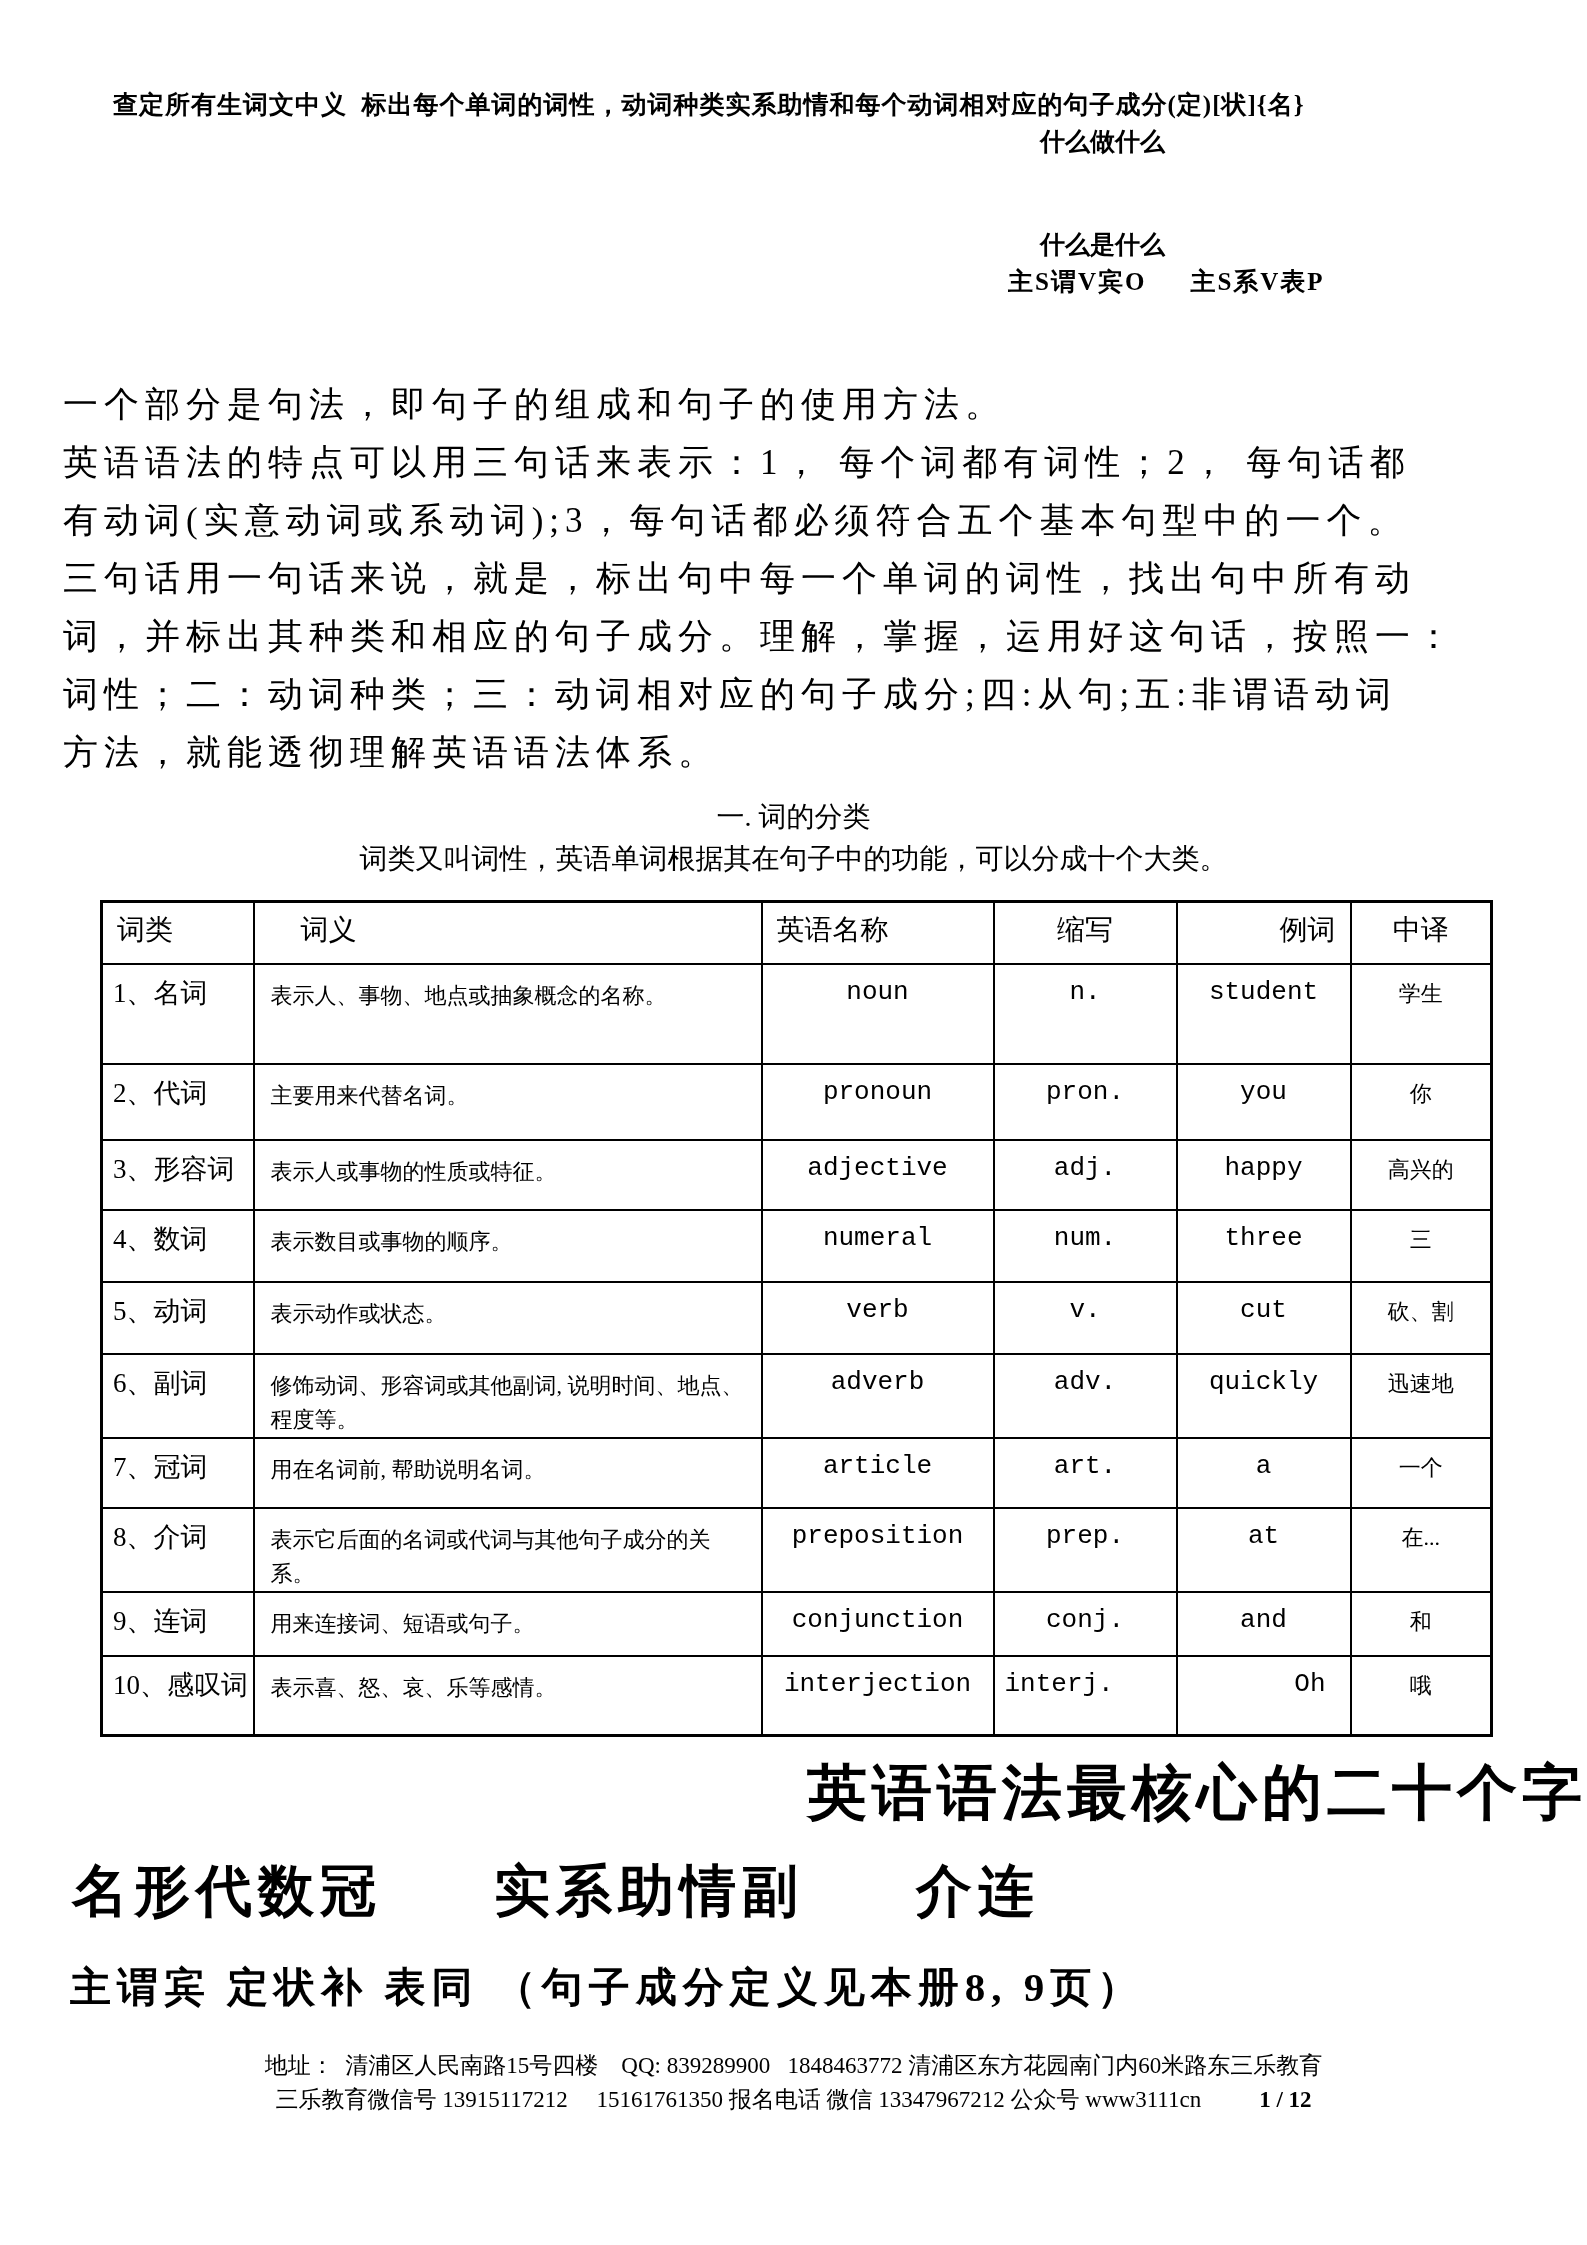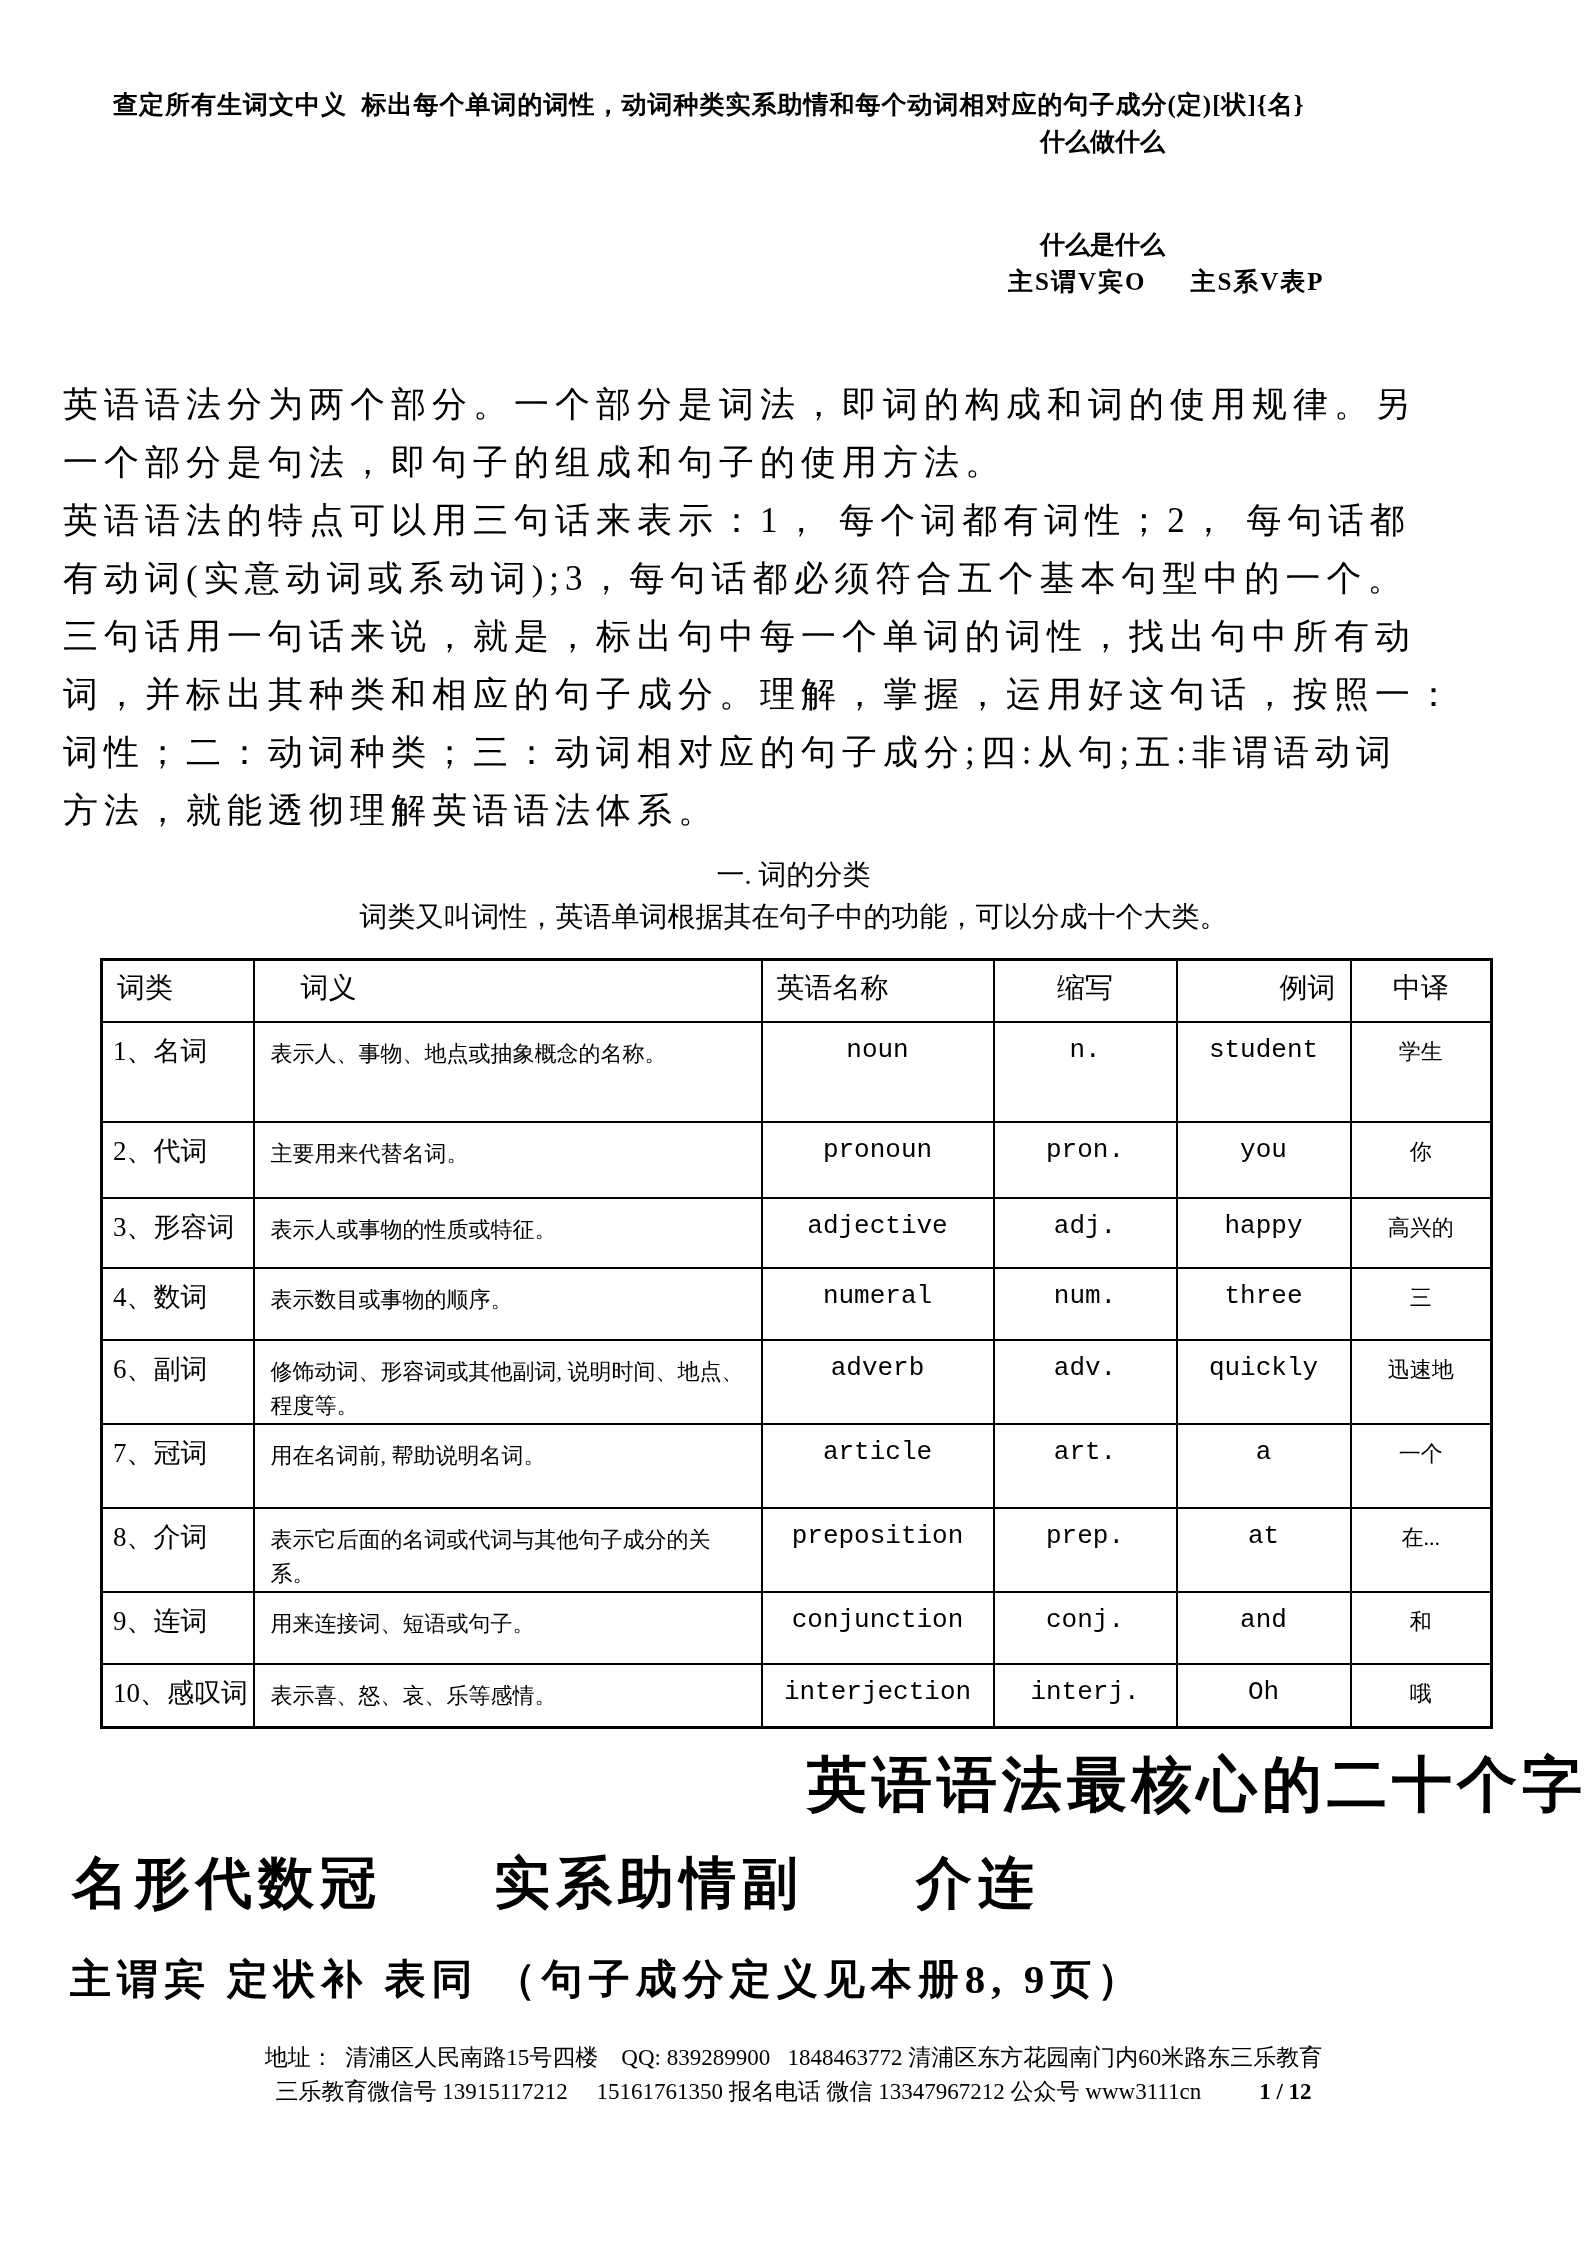--- a/index.html
+++ b/index.html
@@ -123,21 +123,20 @@
       <span>什么是什么</span>
     </div>
     <div class="note-line3">
       <span>主S谓V宾O</span>
       <span>主S系V表P</span>
     </div>
   </div>
 
 
   <div class="intro">
-    <div class="intro-line pre">英语语法分为两个部分。一个部分是词法，即词的构成和词的使用规律。另</div>
     <div class="intro-line pre">一个部分是句法，即句子的组成和句子的使用方法。</div>
     <div class="intro-line pre">英语语法的特点可以用三句话来表示：1， 每个词都有词性；2， 每句话都</div>
     <div class="intro-line pre">有动词(实意动词或系动词);3，每句话都必须符合五个基本句型中的一个。</div>
     <div class="intro-line pre">三句话用一句话来说，就是，标出句中每一个单词的词性，找出句中所有动</div>
     <div class="intro-line pre">词，并标出其种类和相应的句子成分。理解，掌握，运用好这句话，按照一：</div>
     <div class="intro-line pre">词性；二：动词种类；三：动词相对应的句子成分;四:从句;五:非谓语动词</div>
     <div class="intro-line pre">方法，就能透彻理解英语语法体系。</div>
   </div>
 
   <div class="section-heading">一. 词的分类</div>
@@ -189,20 +188,28 @@
         </tr>
         <tr>
           <td class="c1">4、数词</td>
           <td class="c2">表示数目或事物的顺序。</td>
           <td class="c3">numeral</td>
           <td class="c4">num.</td>
           <td class="c5">three</td>
           <td class="c6">三</td>
         </tr>
         <tr>
+          <td class="c1">5、动词</td>
+          <td class="c2">表示动作或状态。</td>
+          <td class="c3">verb</td>
+          <td class="c4">v.</td>
+          <td class="c5">cut</td>
+          <td class="c6">砍、割</td>
+        </tr>
+        <tr>
           <td class="c1">6、副词</td>
           <td class="c2">修饰动词、形容词或其他副词, 说明时间、地点、程度等。</td>
           <td class="c3">adverb</td>
           <td class="c4">adv.</td>
           <td class="c5">quickly</td>
           <td class="c6">迅速地</td>
         </tr>
         <tr>
           <td class="c1">7、冠词</td>
           <td class="c2">用在名词前, 帮助说明名词。</td>

